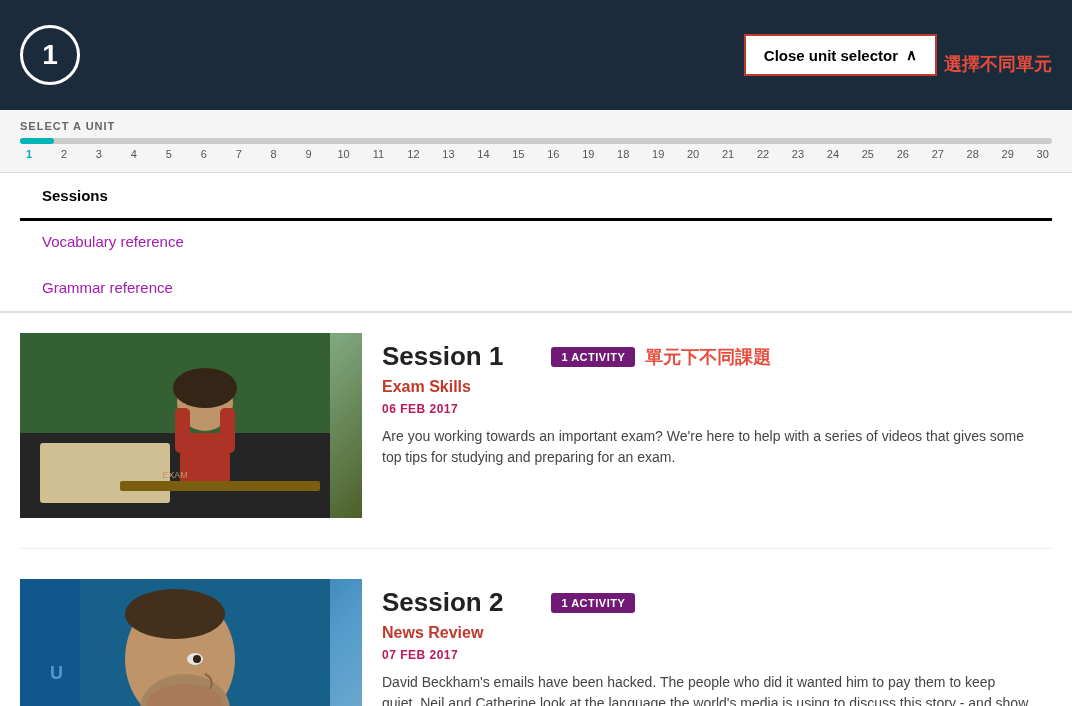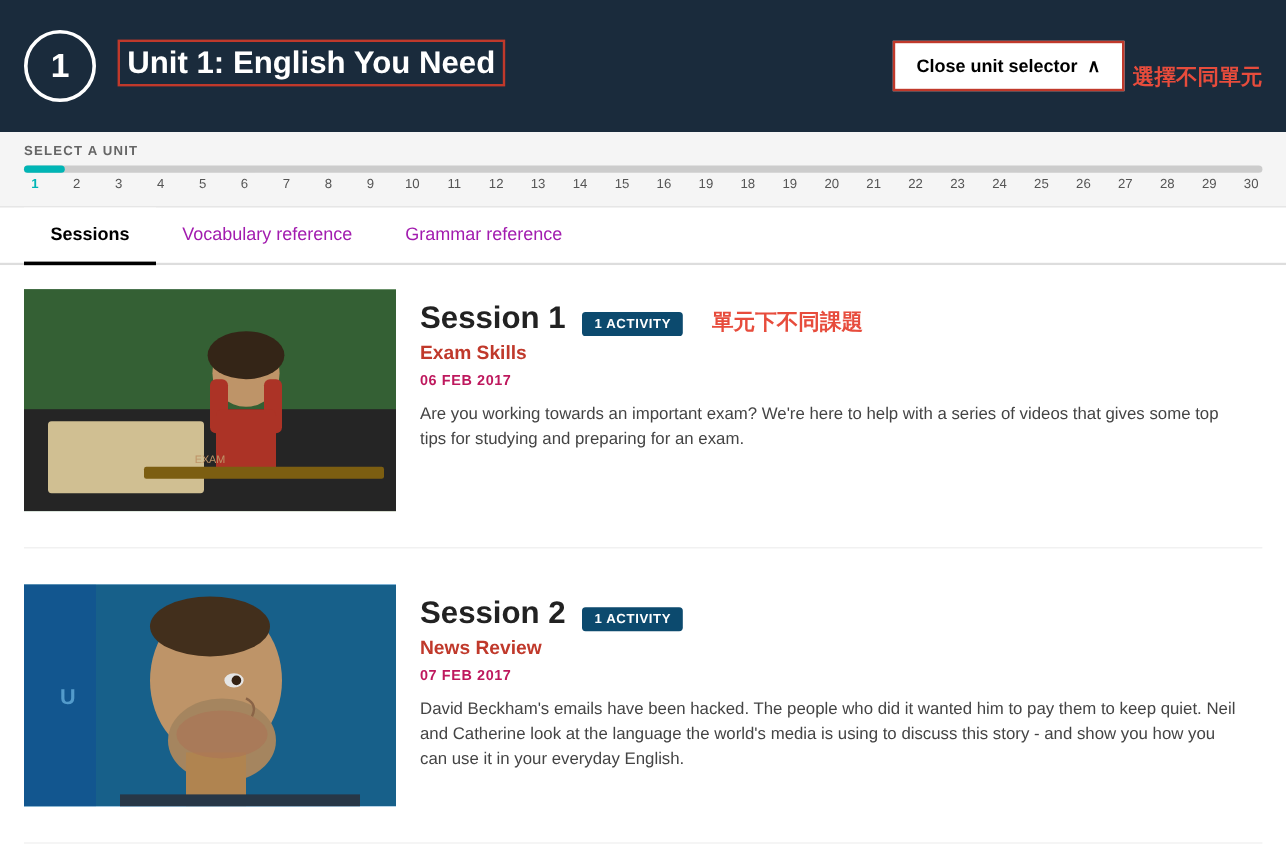--- a/index.html
+++ b/index.html
@@ -114,20 +114,21 @@
       text-align: center;
     }
 
     
     .tabs {
       border-bottom: 2px solid #ddd;
       padding: 0 20px;
       display: flex;
       gap: 0;
       background: #fff;
+      flex-direction: column;
     }
     .tab {
       padding: 14px 22px;
       font-size: 15px;
       cursor: pointer;
       color: #a21caf;
       border-bottom: 3px solid transparent;
       margin-bottom: -2px;
     }
     .tab.active {
@@ -143,21 +144,21 @@
       background: #fff;
     }
     .session-card {
       display: flex;
       gap: 0;
       margin-bottom: 30px;
       border-bottom: 1px solid #eee;
       padding-bottom: 30px;
     }
     .session-image {
-      width: 310px;
+      width: 342px;
       height: 185px;
       flex-shrink: 0;
       overflow: hidden;
       background: #888;
       text-decoration: underline;
     }
     
     .img-session1 {
       background: linear-gradient(135deg, #2c5f2e 0%, #4a7c59 30%, #8fbc8f 60%, #556b2f 100%);
       position: relative;
@@ -178,38 +179,38 @@
       position: absolute;
       inset: 0;
       background: rgba(0,0,0,0.1);
     }
     .session-info {
       padding: 8px 20px;
       flex: 1;
     }
     .session-header {
       display: flex;
-      align-items: flex-end;
-      gap: 14px;
+      align-items: center;
       margin-bottom: 6px;
     }
     .session-title {
       font-size: 26px;
       font-weight: bold;
       color: #222;
     }
     .activity-badge {
-      background: #0c4a6e;
+      background: #701a75;
       color: #fff;
       font-size: 11px;
       font-weight: bold;
       padding: 4px 10px;
       border-radius: 3px;
       letter-spacing: 0.5px;
       white-space: nowrap;
+      margin-left: 48px;
     }
     .chinese-session-label {
       color: #e74c3c;
       font-size: 18px;
       font-weight: bold;
       margin-left: 10px;
     }
     .session-subtitle {
       color: #c0392b;
       font-size: 16px;
@@ -231,21 +232,20 @@
   </style>
 </head>
 <body>
 
 <div class="header">
   <div class="header-left">
     <div class="unit-circle">
       <span>1</span>
     </div>
     <div class="header-text">
-      <div class="unit-title">Unit 1: English You Need</div>
     </div>
   </div>
   <div class="header-right">
     <button class="close-unit-btn">
       <span>Close unit selector</span>
       <span>∧</span>
     </button>
     <div class="chinese-label">選擇不同單元</div>
   </div>
 </div>

